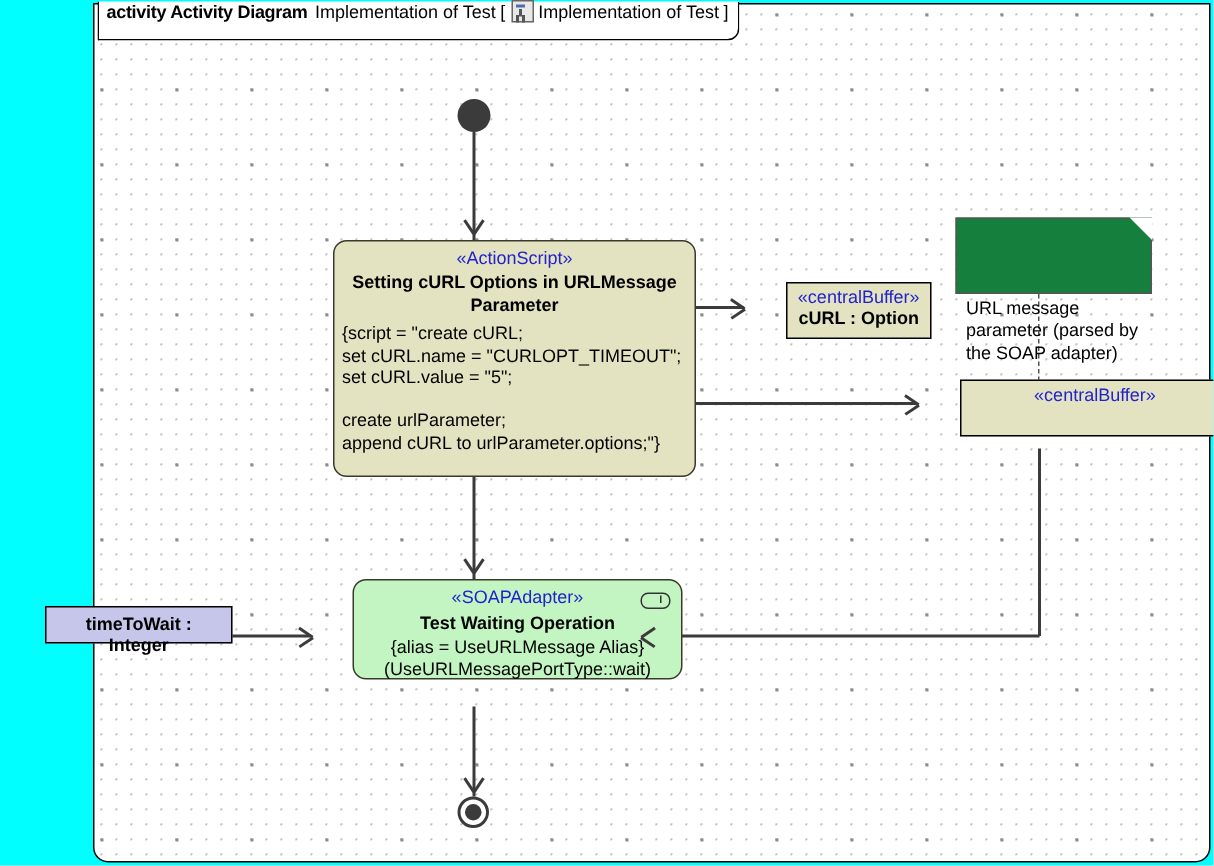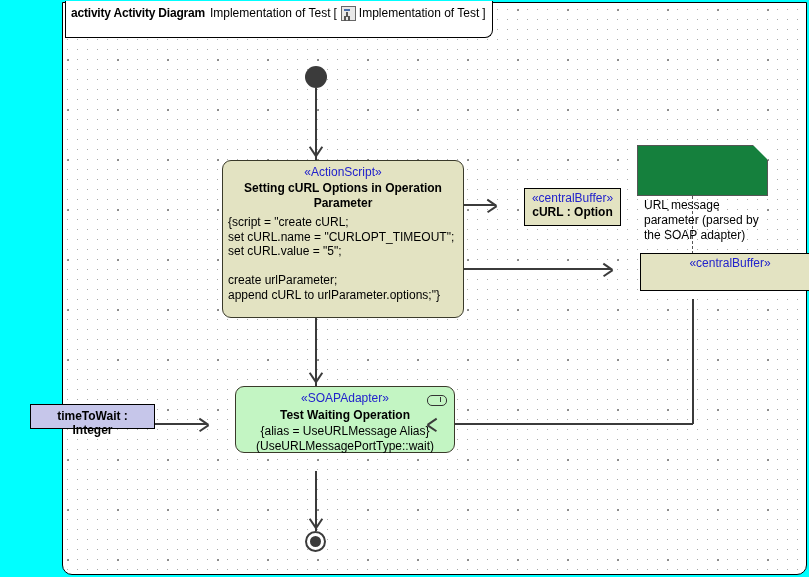--- a/index.html
+++ b/index.html
@@ -37,21 +37,21 @@
     position:absolute;left:0;top:0;right:0;bottom:0;
     background-image:
       radial-gradient(circle at 1px 1px, #8d8d8d 1.1px, transparent 1.2px);
     background-size:50px 50px;
     background-position:4px 6px;
   }
 
   
   .titletab{
     position:absolute;left:65px;top:1px;
-    height:37px;
+    height:26px;
     border:1px solid #000;
     border-top:none;
     background:#ffffff;
     border-radius:0 0 8px 0;
     display:flex;align-items:center;
     padding:0 6px 12px 5px;
     white-space:nowrap;
     z-index:6;
     box-sizing:border-box;
   }
@@ -237,21 +237,21 @@
   <div class="ln lnv" style="left:315px;top:471px;height:60px;"></div>
   <div class="arrow down" style="left:316px;top:527px;">
       <i></i>
       <i></i>
     </div>
 
   <div class="initial" style="left:305px;top:66px;"></div>
 
   <div class="node action" style="left:194px;top:160px;width:242px;height:158px;">
     <div class="stereo">«ActionScript»</div>
-    <div class="nodetitle">Setting cURL Options in Operation</div>
+    <div class="nodetitle">Setting cURL Options in URLMessage</div>
     <div class="nodetitle">Parameter</div>
     <div class="body-txt">{script = "create cURL;
 set cURL.name = "CURLOPT_TIMEOUT";
 set cURL.value = "5";
 
 create urlParameter;
 append cURL to urlParameter.options;"}</div>
   </div>
 
   <div class="node soap" style="left:207px;top:386px;width:220px;height:67px;">

